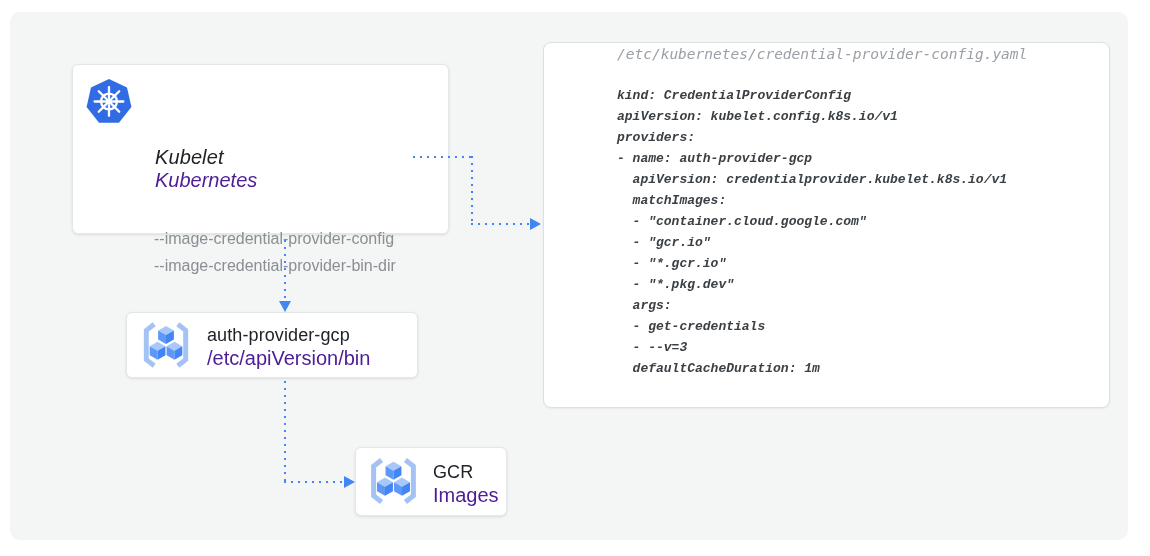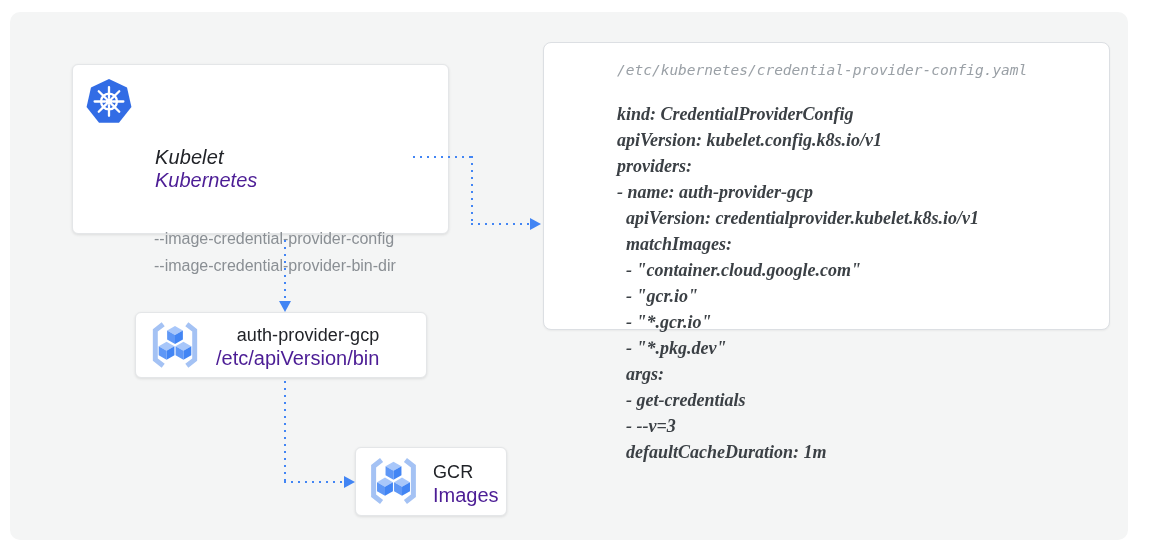--- a/index.html
+++ b/index.html
@@ -18,21 +18,21 @@
     border-radius: 10px;
   }
   .card {
     position: absolute;
     background: #ffffff;
     border: 1px solid #e4e6e8;
     border-radius: 6px;
     box-shadow: 0 1px 3px rgba(0,0,0,0.10);
   }
   .card-kubelet { left: 72px; top: 64px; width: 377px; height: 170px; }
-  .card-auth    { left: 135px; top: 312px; width: 292px; height: 66px; text-align: right; }
+  .card-auth    { left: 126px; top: 312px; width: 292px; height: 66px; }
   .card-gcr     { left: 355px; top: 447px; width: 152px; height: 69px; }
 
   .node-icon { position: absolute; }
   .k8s-icon  { left: 13px; top: 13px; }
   .auth-icon { left: 12px; top: 7px; }
   .gcr-icon  { left: 10px; top: 8px; }
 
   .textcol { position: absolute; }
   .card-kubelet .textcol { left: 82px; top: 80px; font-style: italic; }
   .card-auth    .textcol { left: 80px; top: 10px; }
@@ -42,40 +42,40 @@
   .card-auth .node-title, .card-gcr .node-title { font-size: 18px; line-height: 24px; font-weight: 500; }
   .node-sub { color: #4c1d95; font-size: 20px; line-height: 22px; font-weight: 400; }
 
   .flags {
     position: absolute; left: 81px; top: 145px;
     color: #8a8f94; font-size: 16px; line-height: 27px; white-space: nowrap; margin-top: 15px;
   }
 
   .code-card {
     position: absolute;
-    left: 543px; top: 42px; width: 567px; height: 288px;
+    left: 543px; top: 42px; width: 567px; height: 366px;
     background: #ffffff;
     border: 1px solid #dcdfe3;
     border-radius: 8px;
     box-shadow: 0 1px 2px rgba(0,0,0,0.05);
-    padding: 17px 16px 16px 73px;
+    padding: 1px 16px 16px 73px;
   }
   .code-path {
     font-family: "DejaVu Sans Mono", monospace;
     font-style: italic;
     font-size: 14.5px; line-height: 21px;
     color: #9aa0a6;
     white-space: pre;
   }
   .code-block {
     margin-top: 20px;
-    font-family: Liberation Serif, serif;
+    font-family: Liberation Mono, monospace;
     font-style: italic;
     font-weight: bold;
-    font-size: 18px; line-height: 26px;
+    font-size: 13px; line-height: 21px;
     color: #3b4045;
     white-space: pre;
   }
 
   .dot-h, .dot-v { position: absolute; }
   .dot-h {
     height: 2px;
     background-image: repeating-linear-gradient(to right, #4285f4 0, #4285f4 2.2px, transparent 2.2px, transparent 7px);
   }
   .dot-v {

